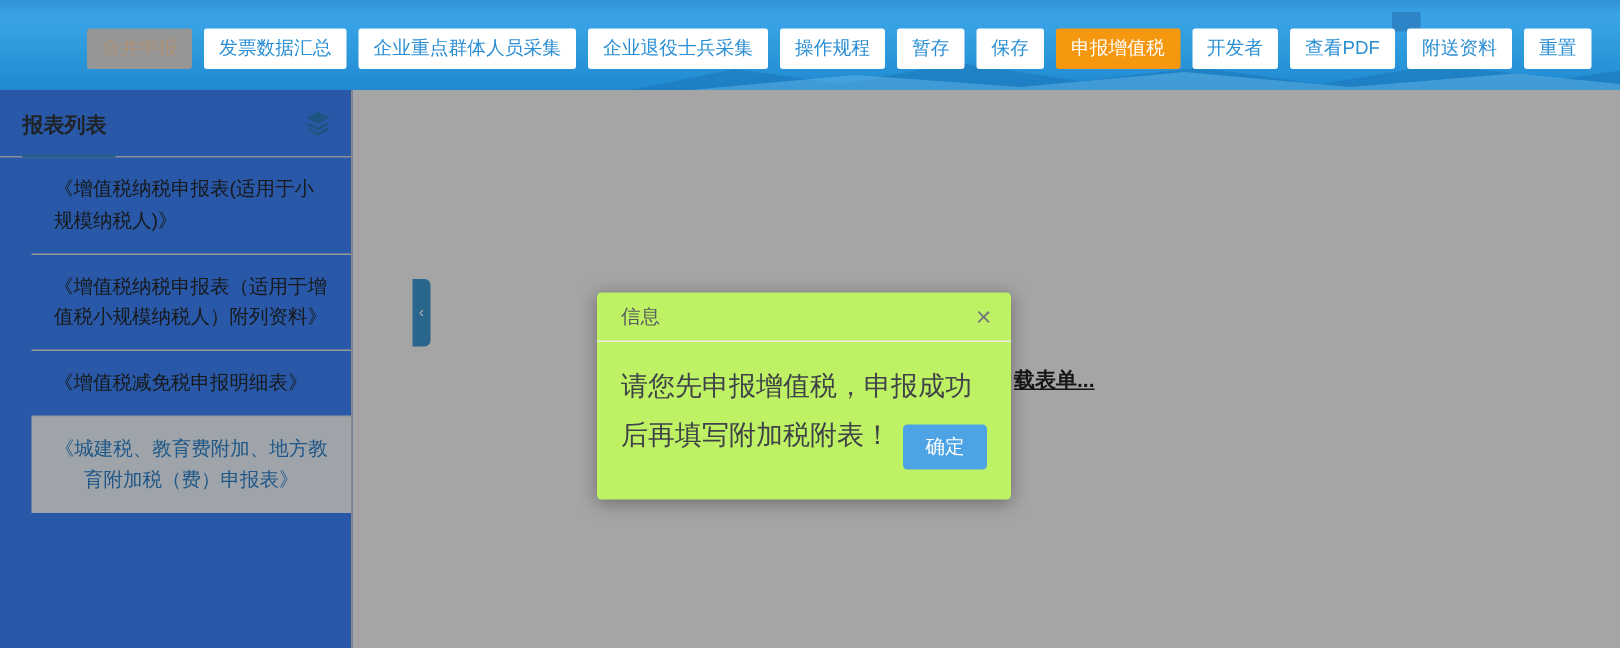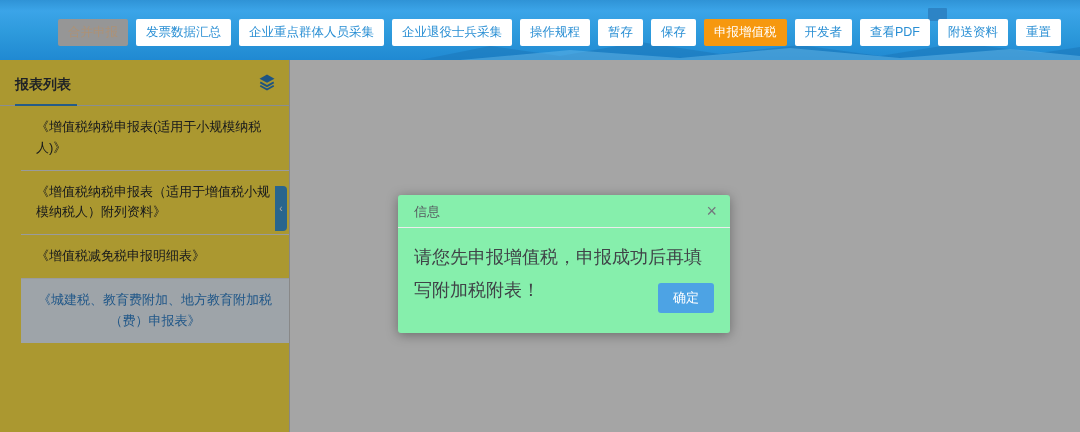--- a/index.html
+++ b/index.html
@@ -25,22 +25,22 @@
   }
   .tb-btn{
     font-size:12.5px;line-height:1;padding:7px 10px;border-radius:2px;
     background:#ffffff;color:#2a8fd4;border:none;cursor:pointer;
     font-family:"Liberation Sans",sans-serif;
   }
   .tb-btn.disabled{background:#969696;color:#ad9276;cursor:default;}
   .tb-btn.primary{background:#f6980f;color:#ffffff;}
   
   .sidebar{
-    position:absolute;left:0;top:60px;width:290px;height:372px;
-    background:#fde047;border-right:1px solid #c9c9c9;z-index:10;box-sizing:border-box;
+    position:absolute;left:0;top:60px;width:235px;height:372px;
+    background:#3b82f6;border-right:1px solid #c9c9c9;z-index:10;box-sizing:border-box;
   }
   .panel-header{
     position:relative;padding:15px 15px 11px 15px;border-bottom:1px solid #ccd1d5;
   }
   .panel-title{font-size:14px;font-weight:bold;color:#2e3338;}
   .title-underline{
     position:absolute;left:15px;bottom:-1px;width:62px;height:2px;background:#3788c9;
   }
   .layers-icon{position:absolute;right:13px;top:13px;width:18px;height:18px;}
   .report-list{list-style:none;margin:0;padding:0;}
@@ -62,22 +62,22 @@
   .loading-text{
     position:absolute;left:676px;top:245px;font-size:14px;font-weight:bold;
     color:#161616;z-index:45;text-decoration:underline;
   }
   
   .overlay{
     position:absolute;left:0;top:60px;width:1080px;height:372px;
     background:rgba(0,0,0,0.32);z-index:40;
   }
   .dialog{
-    position:absolute;left:398px;top:195px;width:332px;height:138px;
-    background:#86efac;border-radius:3px;box-shadow:0 2px 12px rgba(0,0,0,0.35);
+    position:absolute;left:398px;top:195px;width:276px;height:138px;
+    background:#bef264;border-radius:3px;box-shadow:0 2px 12px rgba(0,0,0,0.35);
     z-index:50;box-sizing:border-box;
   }
   .dialog-header{
     position:relative;height:32px;line-height:32px;padding:0 16px;
     border-bottom:1px solid #ececec;
   }
   .dialog-title{font-size:13px;color:#55595f;}
   .dialog-close{
     position:absolute;right:11px;top:0;height:32px;line-height:30px;
     font-size:18px;color:#73777d;cursor:pointer;background:none;border:none;

